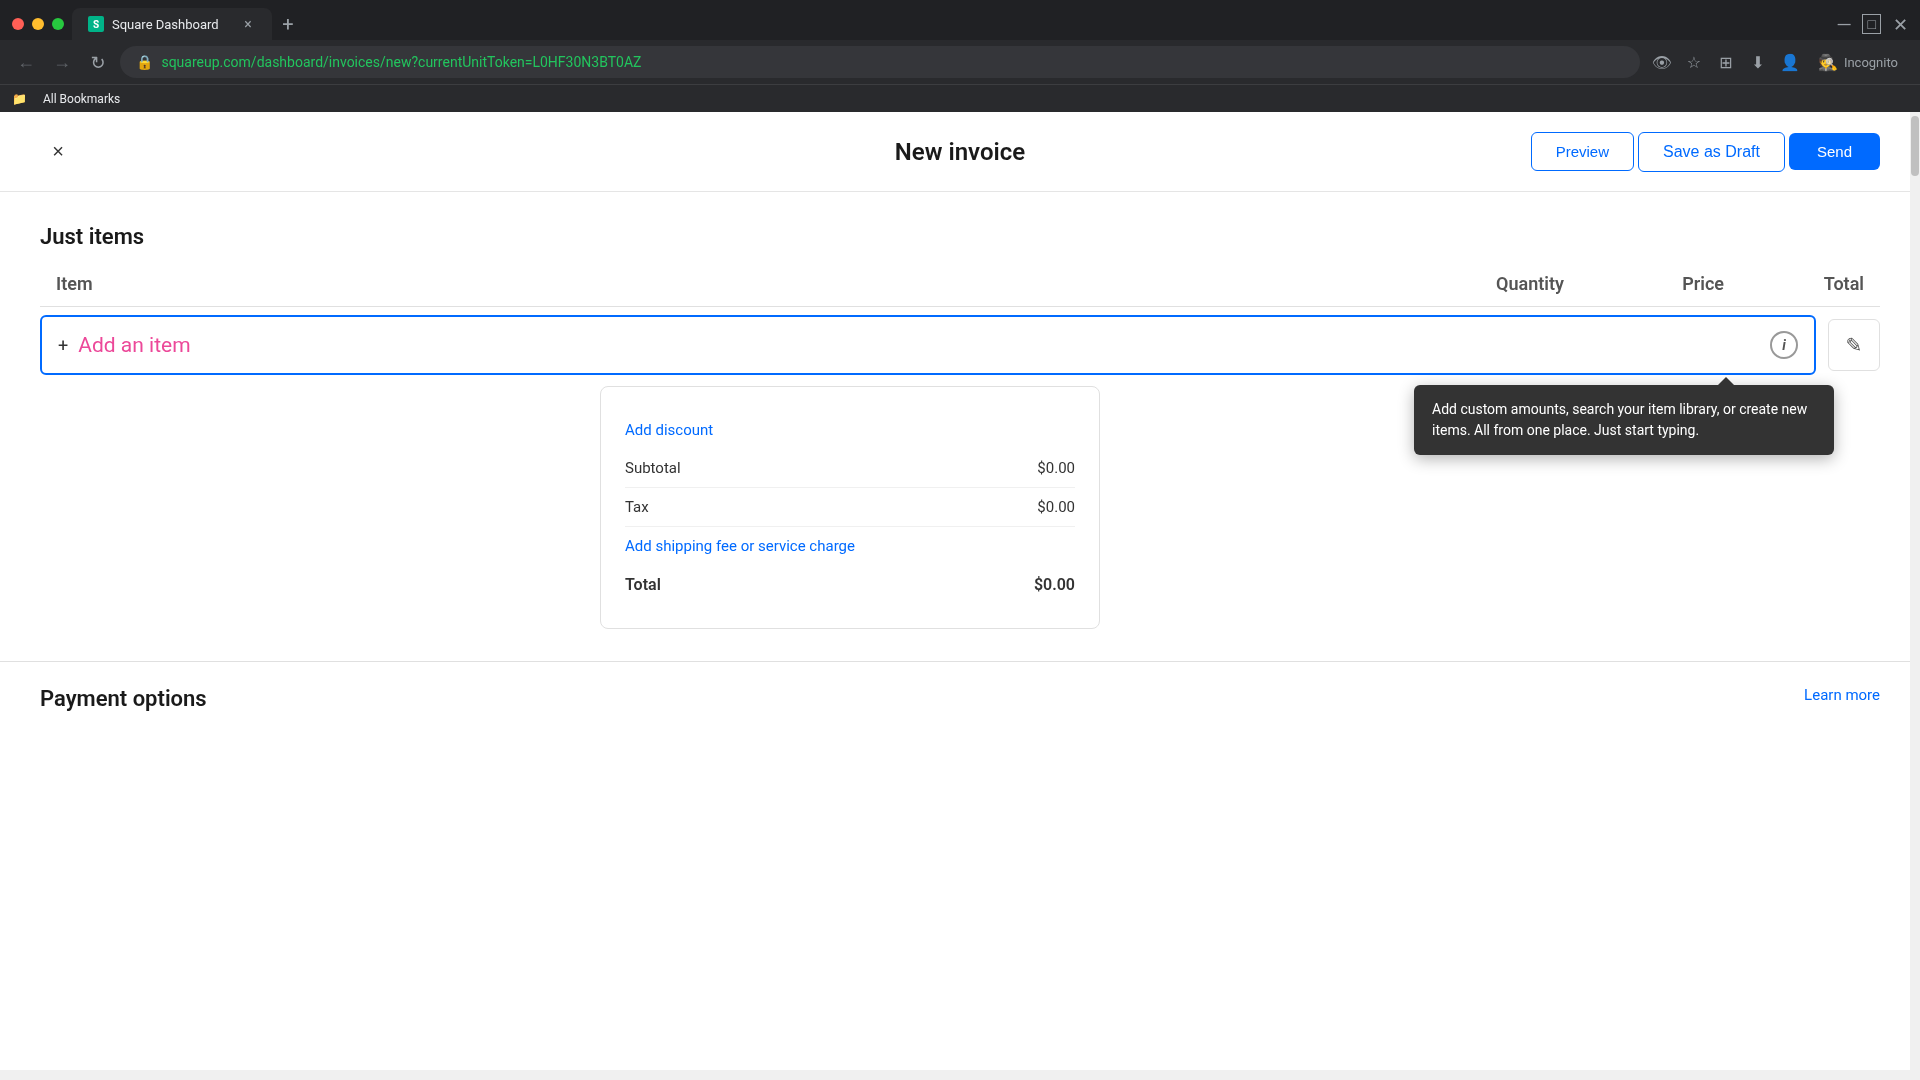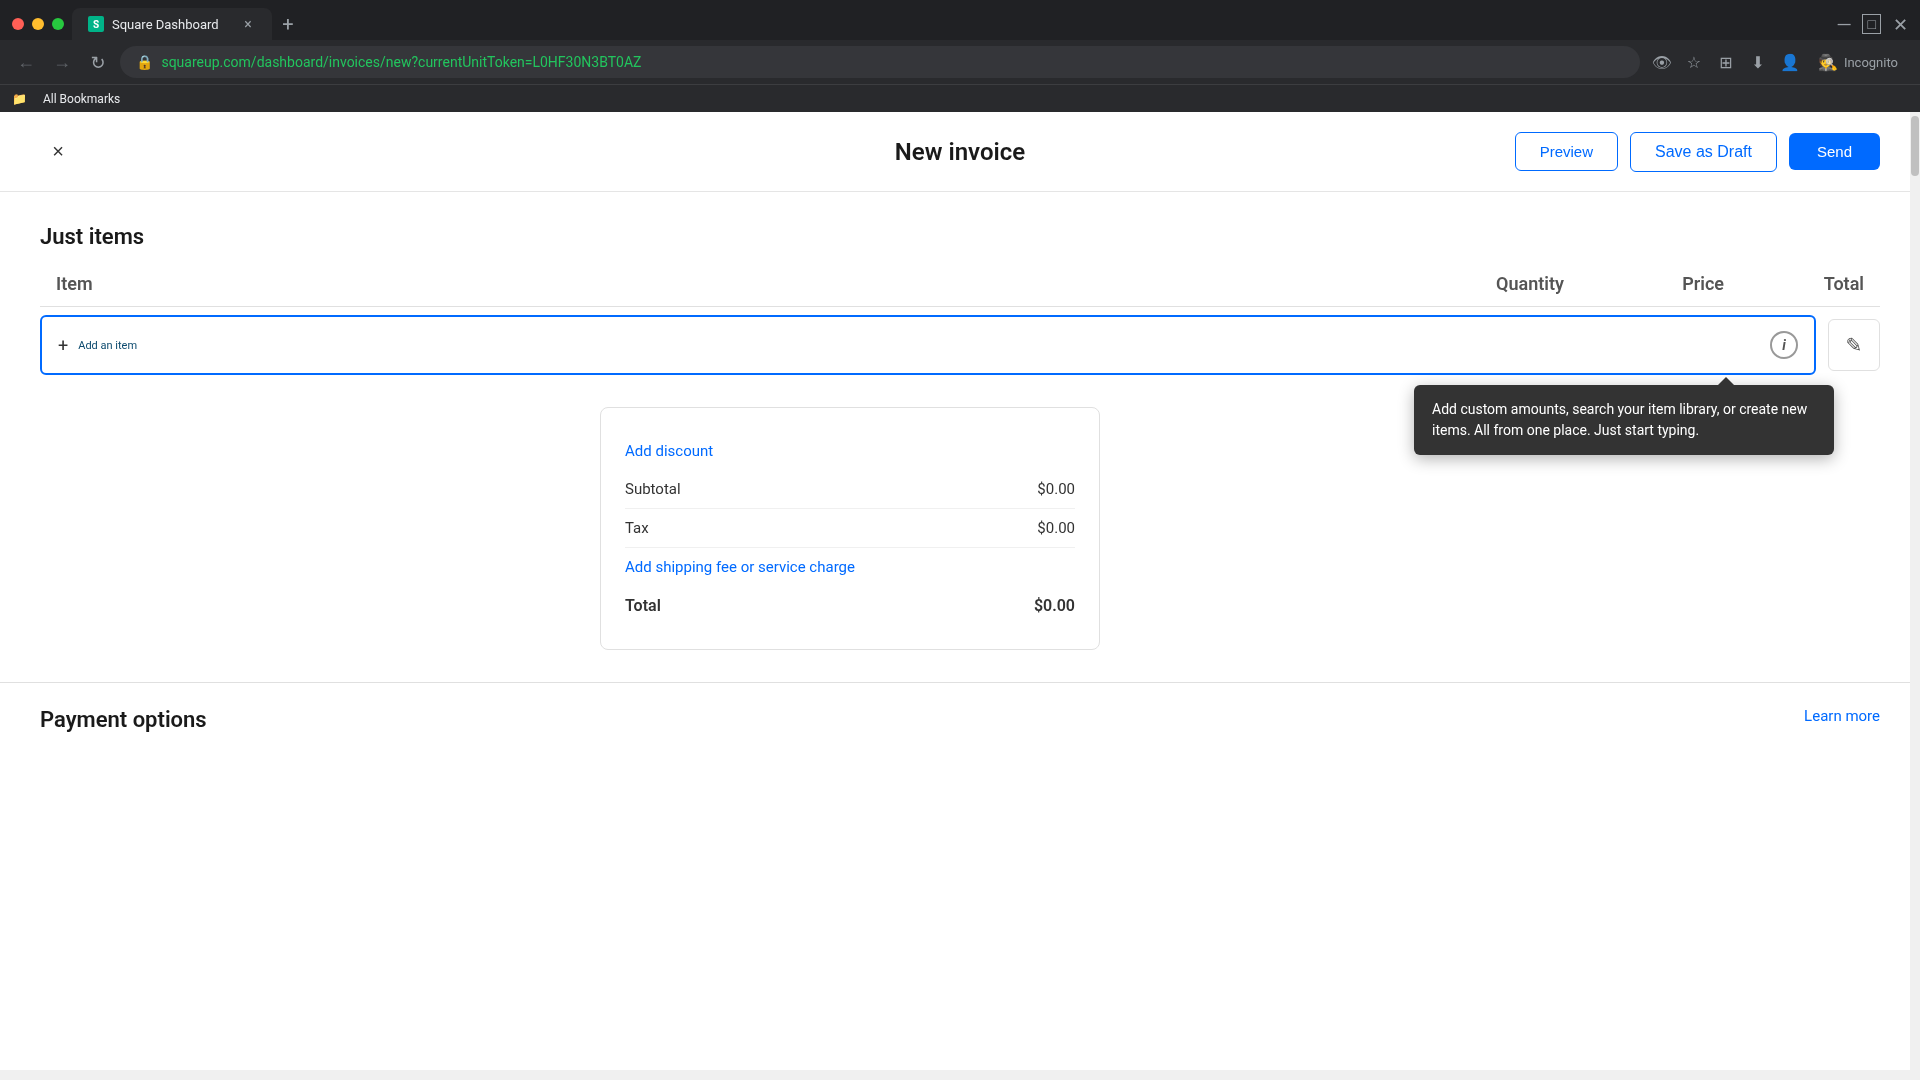--- a/index.html
+++ b/index.html
@@ -218,21 +218,21 @@
       left: 50%;
       transform: translateX(-50%);
       font-size: 24px;
       font-weight: 600;
       color: #1a1a1a;
     }
 
     .header-actions {
       display: flex;
       align-items: center;
-      gap: 12px;
+      gap: 4px;
     }
     .btn-preview {
       padding: 10px 24px;
       border: 1.5px solid #006aff;
       border-radius: 6px;
       background: white;
       color: #006aff;
       font-size: 15px;
       font-weight: 500;
       cursor: pointer;
@@ -304,22 +304,22 @@
       padding: 14px 16px;
       background: white;
       gap: 10px;
     }
     .add-item-plus {
       color: #333;
       font-size: 18px;
       font-weight: 400;
     }
     .add-item-placeholder {
-      color: #0c4a6e;
-      font-size: 11px;
+      color: #ec4899;
+      font-size: 21px;
     }
     .info-icon-btn {
       margin-left: auto;
       width: 28px;
       height: 28px;
       display: flex;
       align-items: center;
       justify-content: center;
       border-radius: 50%;
       border: 2px solid #999;
@@ -370,21 +370,21 @@
       border-right: 8px solid transparent;
       border-bottom: 8px solid #333;
     }
 
     
     .summary-panel {
       background: white;
       border: 1px solid #e0e0e0;
       border-radius: 8px;
       padding: 24px;
-      margin-top: 32px;
+      margin-top: 11px;
       margin-left: 560px;
       width: 500px;
     }
     .summary-row {
       display: flex;
       justify-content: space-between;
       align-items: center;
       padding: 10px 0;
       border-bottom: 1px solid #f0f0f0;
       font-size: 15px;

